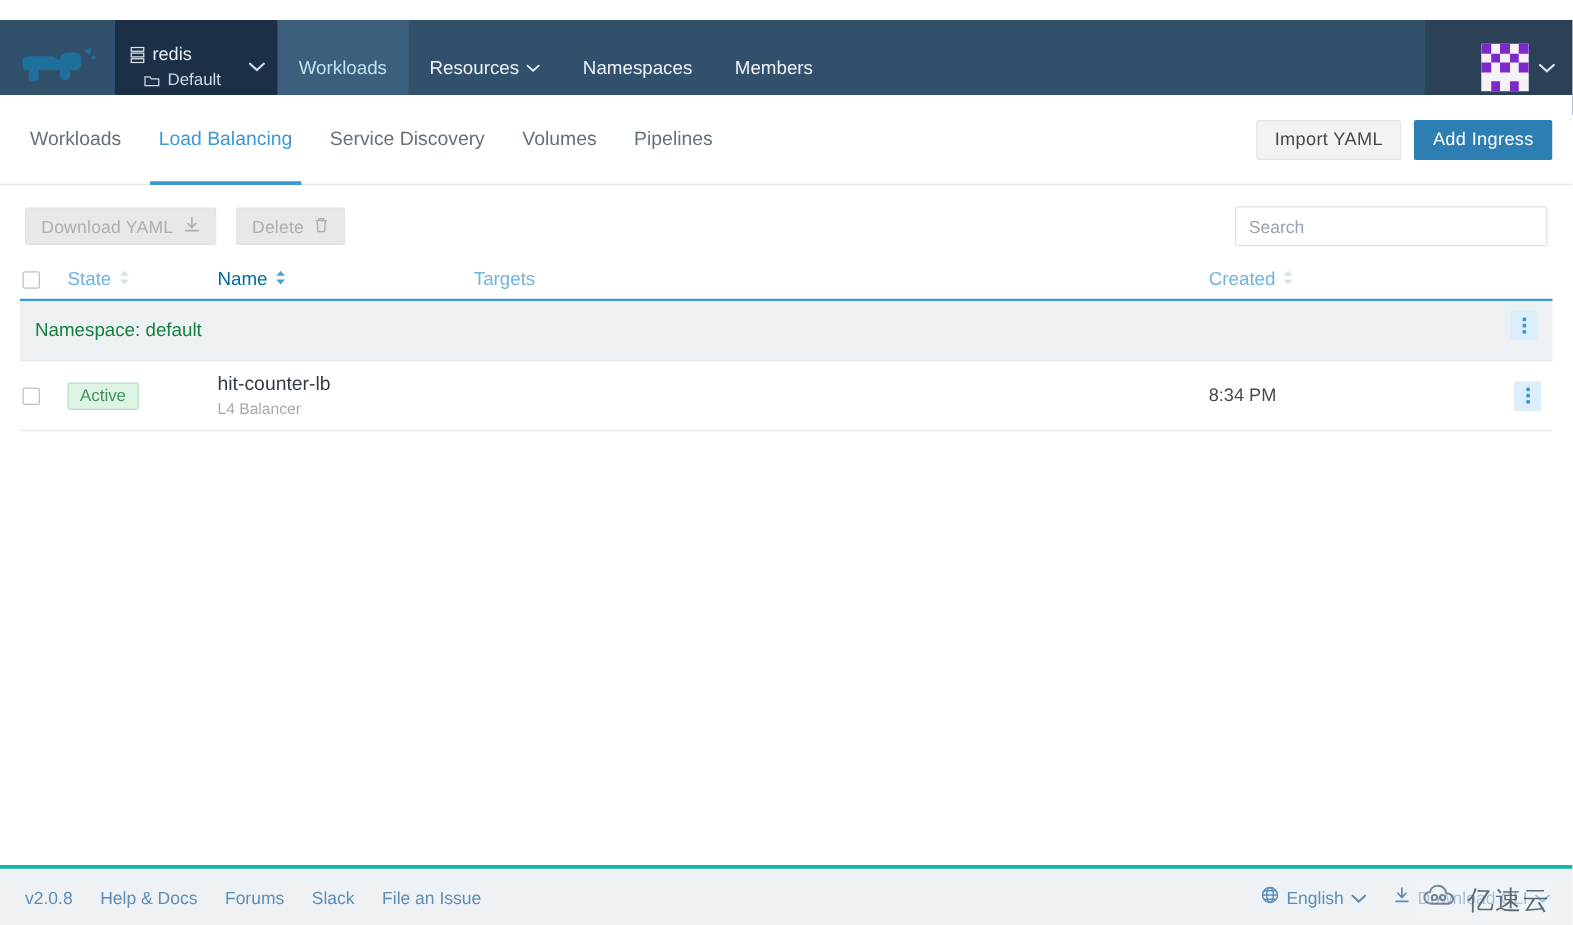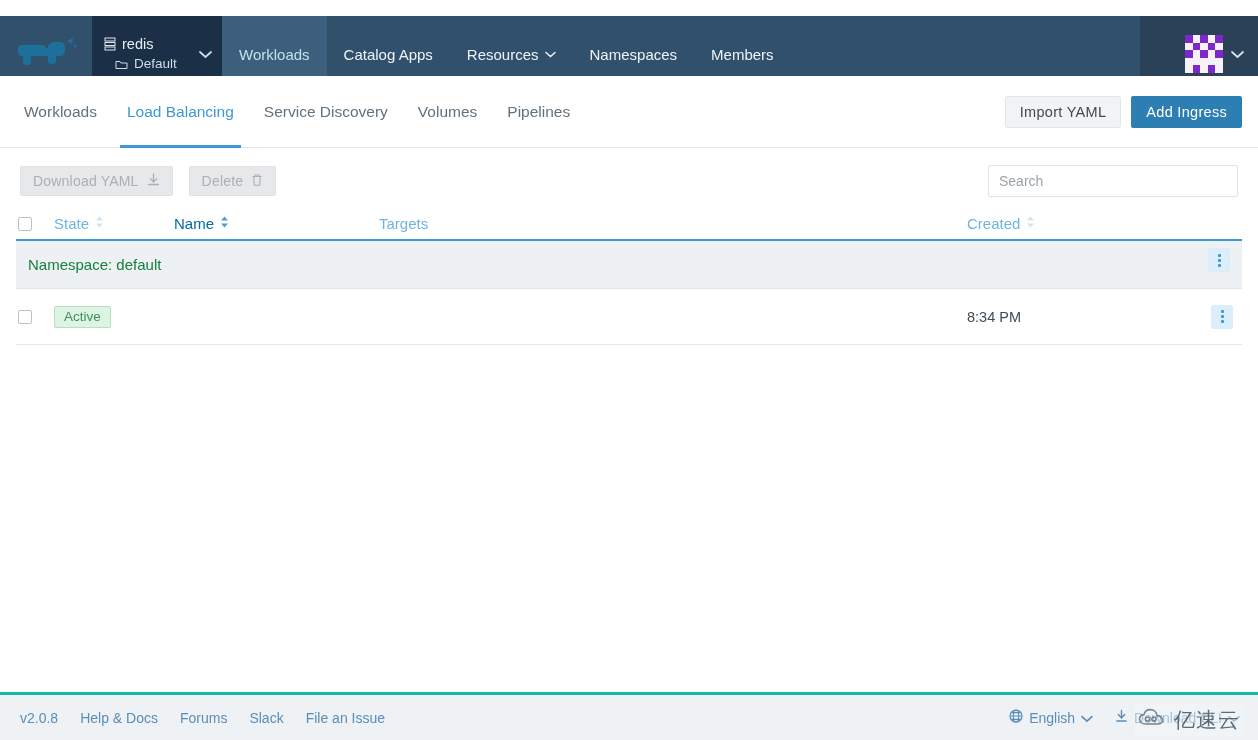--- a/index.html
+++ b/index.html
@@ -324,23 +324,20 @@
           <path d="M1 2 L6.5 7 L12 2" fill="none" stroke="#cfdbe6" stroke-width="1.8" stroke-linecap="round"></path>
         </svg>
       </span>
     </div>
 
     <div class="nav">
       <div class="nav-item active">
         <span>Workloads</span>
       </div>
       <div class="nav-item">
-        <span>Catalog Apps</span>
-      </div>
-      <div class="nav-item">
         <span>Resources</span>
         <span class="nav-caret">
           <svg width="11" height="7" viewBox="0 0 11 7" aria-hidden="true">
             <path d="M1 1.5 L5.5 5.5 L10 1.5" fill="none" stroke="#eef3f7" stroke-width="1.5" stroke-linecap="round"></path>
           </svg>
         </span>
       </div>
       <div class="nav-item">
         <span>Namespaces</span>
       </div>
@@ -485,20 +482,24 @@
           <span></span>
       </span>
     </div>
 
     <div class="row">
       <div class="cell c-check">
         <span class="chk"></span>
       </div>
       <div class="cell c-state">
         <span class="badge">Active</span>
+      </div>
+      <div class="cell c-name">
+        <span class="name-main">hit-counter-lb</span>
+        <span class="name-sub">L4 Balancer</span>
       </div>
       <div class="cell c-targets"></div>
       <div class="cell c-created">8:34 PM</div>
       <div class="cell c-menu">
         <span class="kebab">
           <span></span>
             <span></span>
             <span></span>
         </span>
       </div>

